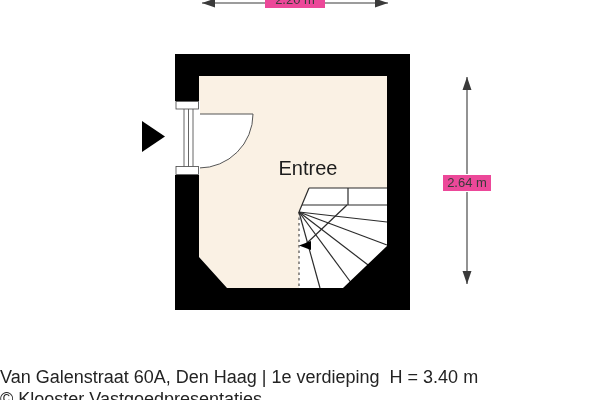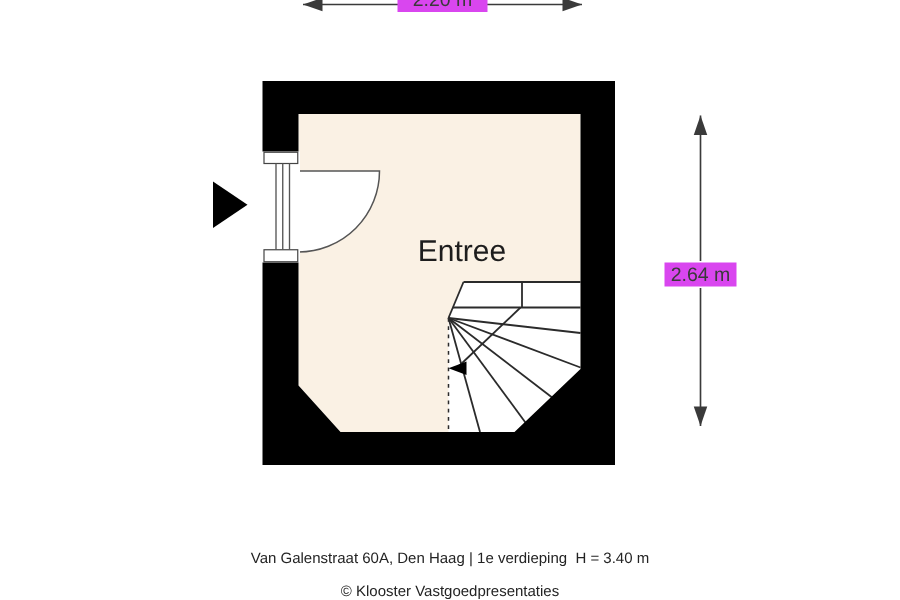--- a/index.html
+++ b/index.html
@@ -1,25 +1,25 @@
 <!DOCTYPE html>
 <html><head>
 <meta charset="utf-8">
 <style>
   html,body{margin:0;padding:0;background:#ffffff;}
   #stage{position:relative;width:600px;height:400px;overflow:hidden;background:#ffffff;
          font-family:"Liberation Sans", sans-serif;}
   #plan-svg{position:absolute;left:0;top:0;}
   .label{position:absolute;color:#222;}
-  .dim-label{font-size:13px;color:#3a3a3a;background:#d946ef;text-align:center;line-height:16px;}
+  .dim-label{font-size:13px;color:#3a3a3a;background:#ec4899;text-align:center;line-height:16px;}
   #dim-label-top{left:265px;top:-8px;width:60px;height:16px;}
   #dim-label-right{left:443px;top:175px;width:48px;height:16px;}
   #room-label{left:263px;top:139px;width:90px;height:24px;font-size:20px;text-align:center;color:#1d1d1d;margin-top:18px;}
-  .footer-line{position:absolute;left:0;width:600px;text-align:center;color:#232323;
-               font-size:10px;white-space:pre;}
+  .footer-line{position:absolute;left:0;width:600px;color:#232323;
+               font-size:18px;white-space:pre;}
   #footer-address{top:367px;}
   #footer-copyright{top:389px;}
 </style>
 </head>
 <body>
 
 <div id="stage">
 
   <svg id="plan-svg" width="600" height="400" viewBox="0 0 600 400">
 

